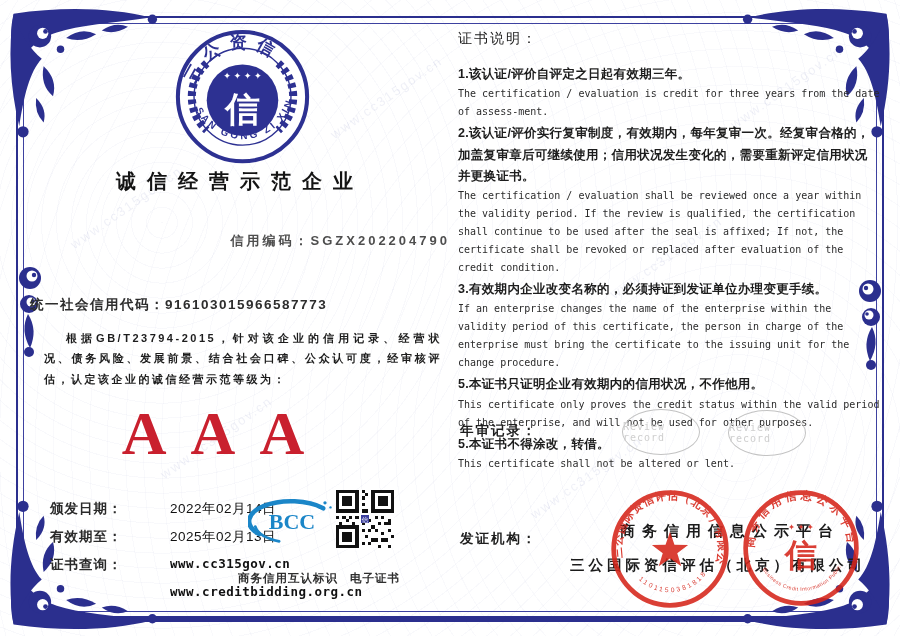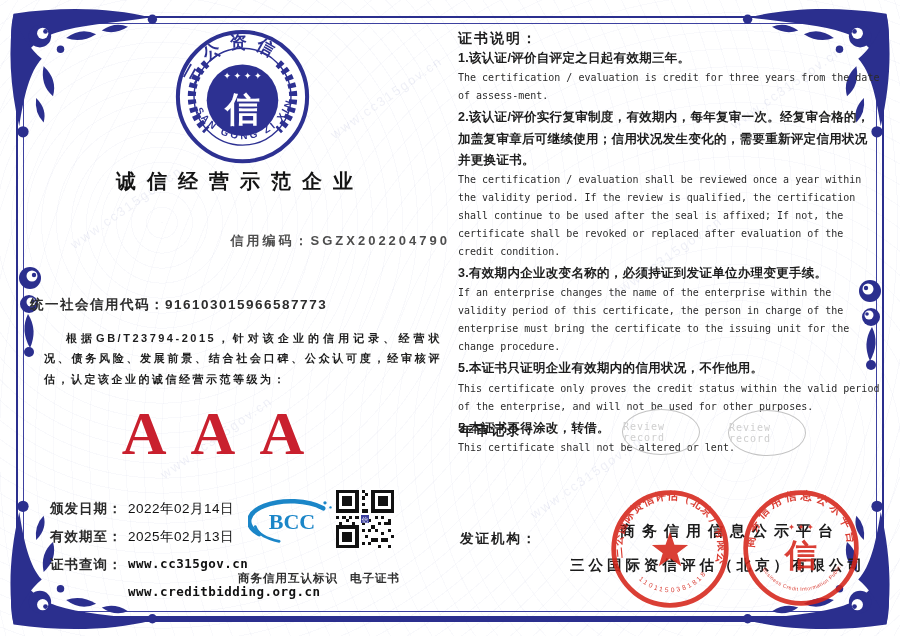--- a/index.html
+++ b/index.html
@@ -33,33 +33,33 @@
   .credit-code { position:absolute; left:30px; top:232px; width:420px; text-align:right;
            font-size:13px; color:#4e4e4e; letter-spacing:3px; font-weight:600; }
   .uscc { position:absolute; left:30px; top:296px; width:420px; 
            font-size:13.5px; color:#2d2d2d; letter-spacing:1.5px; font-weight:bold; }
   .statement { position:absolute; left:44px; top:328px; width:398px;
            font-size:11px; color:#1d1d1d; letter-spacing:2.5px; line-height:1.85; text-indent:2em; font-weight:600; text-align:justify; }
   .grade { position:absolute; left:30px; top:398px; width:390px; text-align:center;
            font-size:62px; font-weight:bold; color:#c9202e; letter-spacing:24px; font-family:"Liberation Serif", serif; }
 
   .footer-rows { position:absolute; left:50px; top:500px; }
-  .f-row { display:flex; margin-bottom:10px; }
+  .f-row { display:flex; margin-bottom:10px;gap:42px; }
   .f-label { width:78px; font-size:13.5px; font-weight:bold; color:#2a2a2a; letter-spacing:1px; }
   .f-value { font-size:13.5px; color:#111; letter-spacing:.5px; }
   .f-value.url { font-family:"DejaVu Sans Mono", monospace; font-size:12.5px; font-weight:bold; }
   .bcc { position:absolute; left:248px; top:495px; width:88px; height:56px; }
   .qr { position:absolute; left:336px; top:490px; width:58px; height:58px; }
   .mark-label { position:absolute; top:571px; font-size:11.5px; color:#2e2e2e; font-weight:600; letter-spacing:1px; }
   .ml-1 { left:238px; width:130px; text-align:left; }
   .ml-2 { left:340px; width:70px; text-align:center; }
 
   
   .notes { position:absolute; left:458px; top:30px; width:422px; }
-  .notes-heading { font-size:14px; font-weight:bold; color:#1c1c1c; letter-spacing:2px; }
+  .notes-heading { font-size:14px; font-weight:normal; color:#1c1c1c; letter-spacing:2px; margin-bottom:16px; }
   .note-zh { font-size:12.5px; font-weight:600; color:#1d1d1d; line-height:1.7; letter-spacing:.3px; }
   .note-en { font-size:10px; font-family:"DejaVu Sans Mono", monospace; color:#2b2b2b; line-height:1.8; margin-bottom:2px; }
 
   .annual-label { position:absolute; left:460px; top:422px; font-size:13.5px; font-weight:bold; color:#1e1e1e; letter-spacing:2px; }
   .oval { position:absolute; width:78px; height:46px; border:1.5px solid #c3c3c3; border-radius:50%;
           display:flex; align-items:center; justify-content:center;
           font-size:10px; color:#cfcfcf; font-family:"DejaVu Sans Mono", monospace; letter-spacing:1px; }
   .oval-1 { left:622px; top:409px; }
   .oval-2 { left:728px; top:410px; }
 

